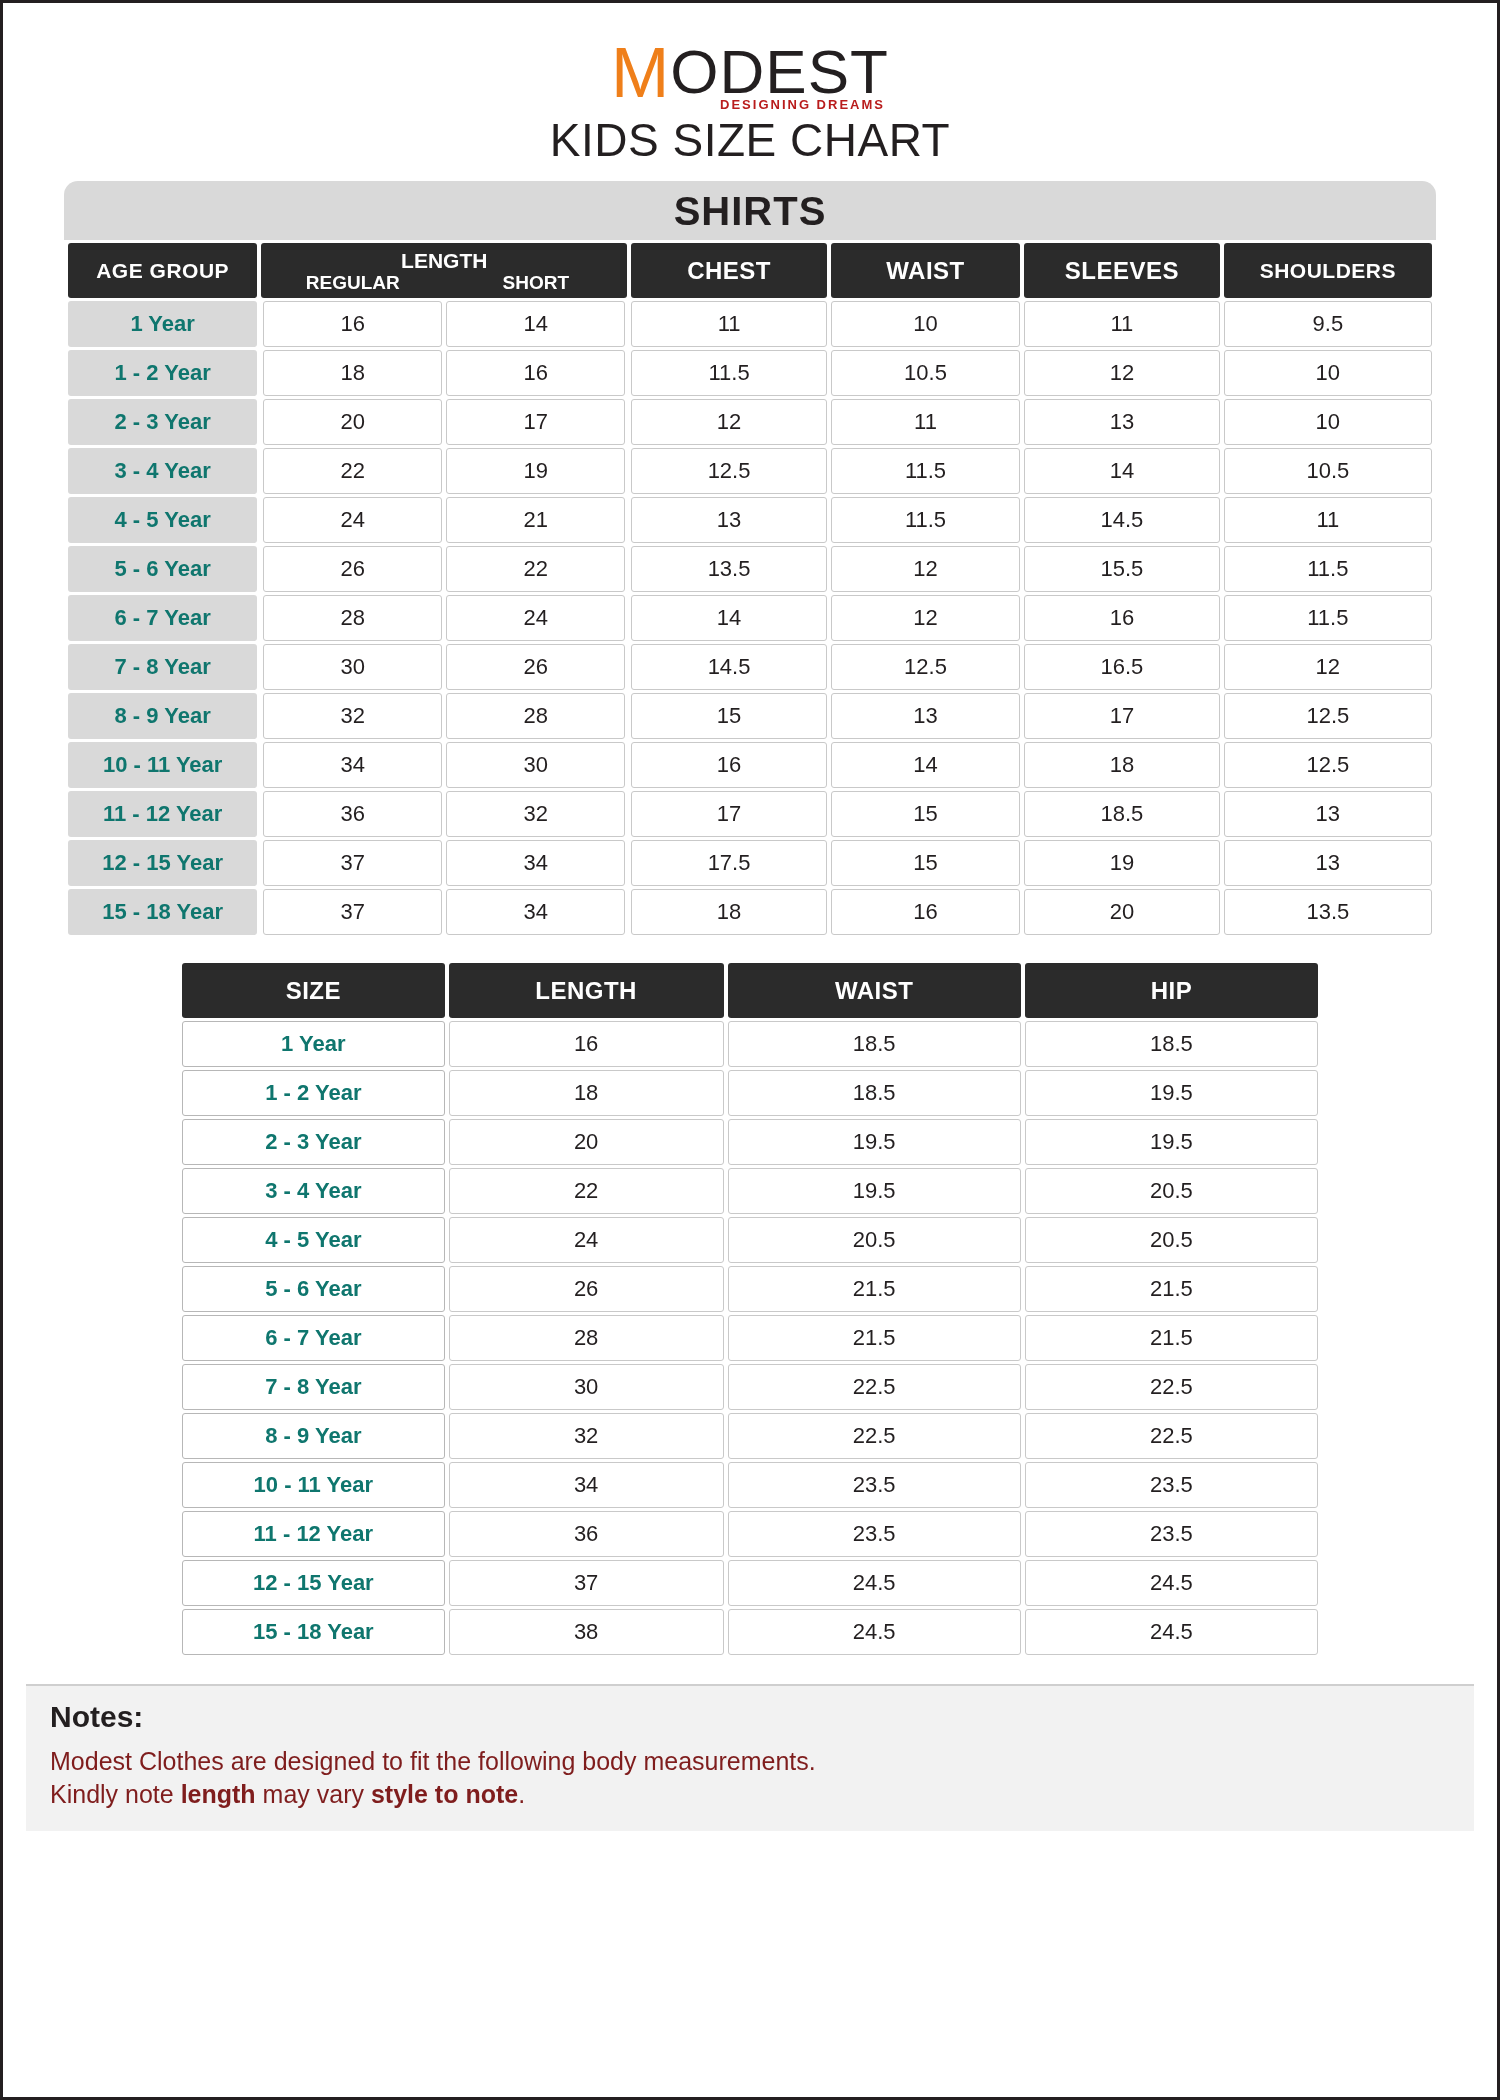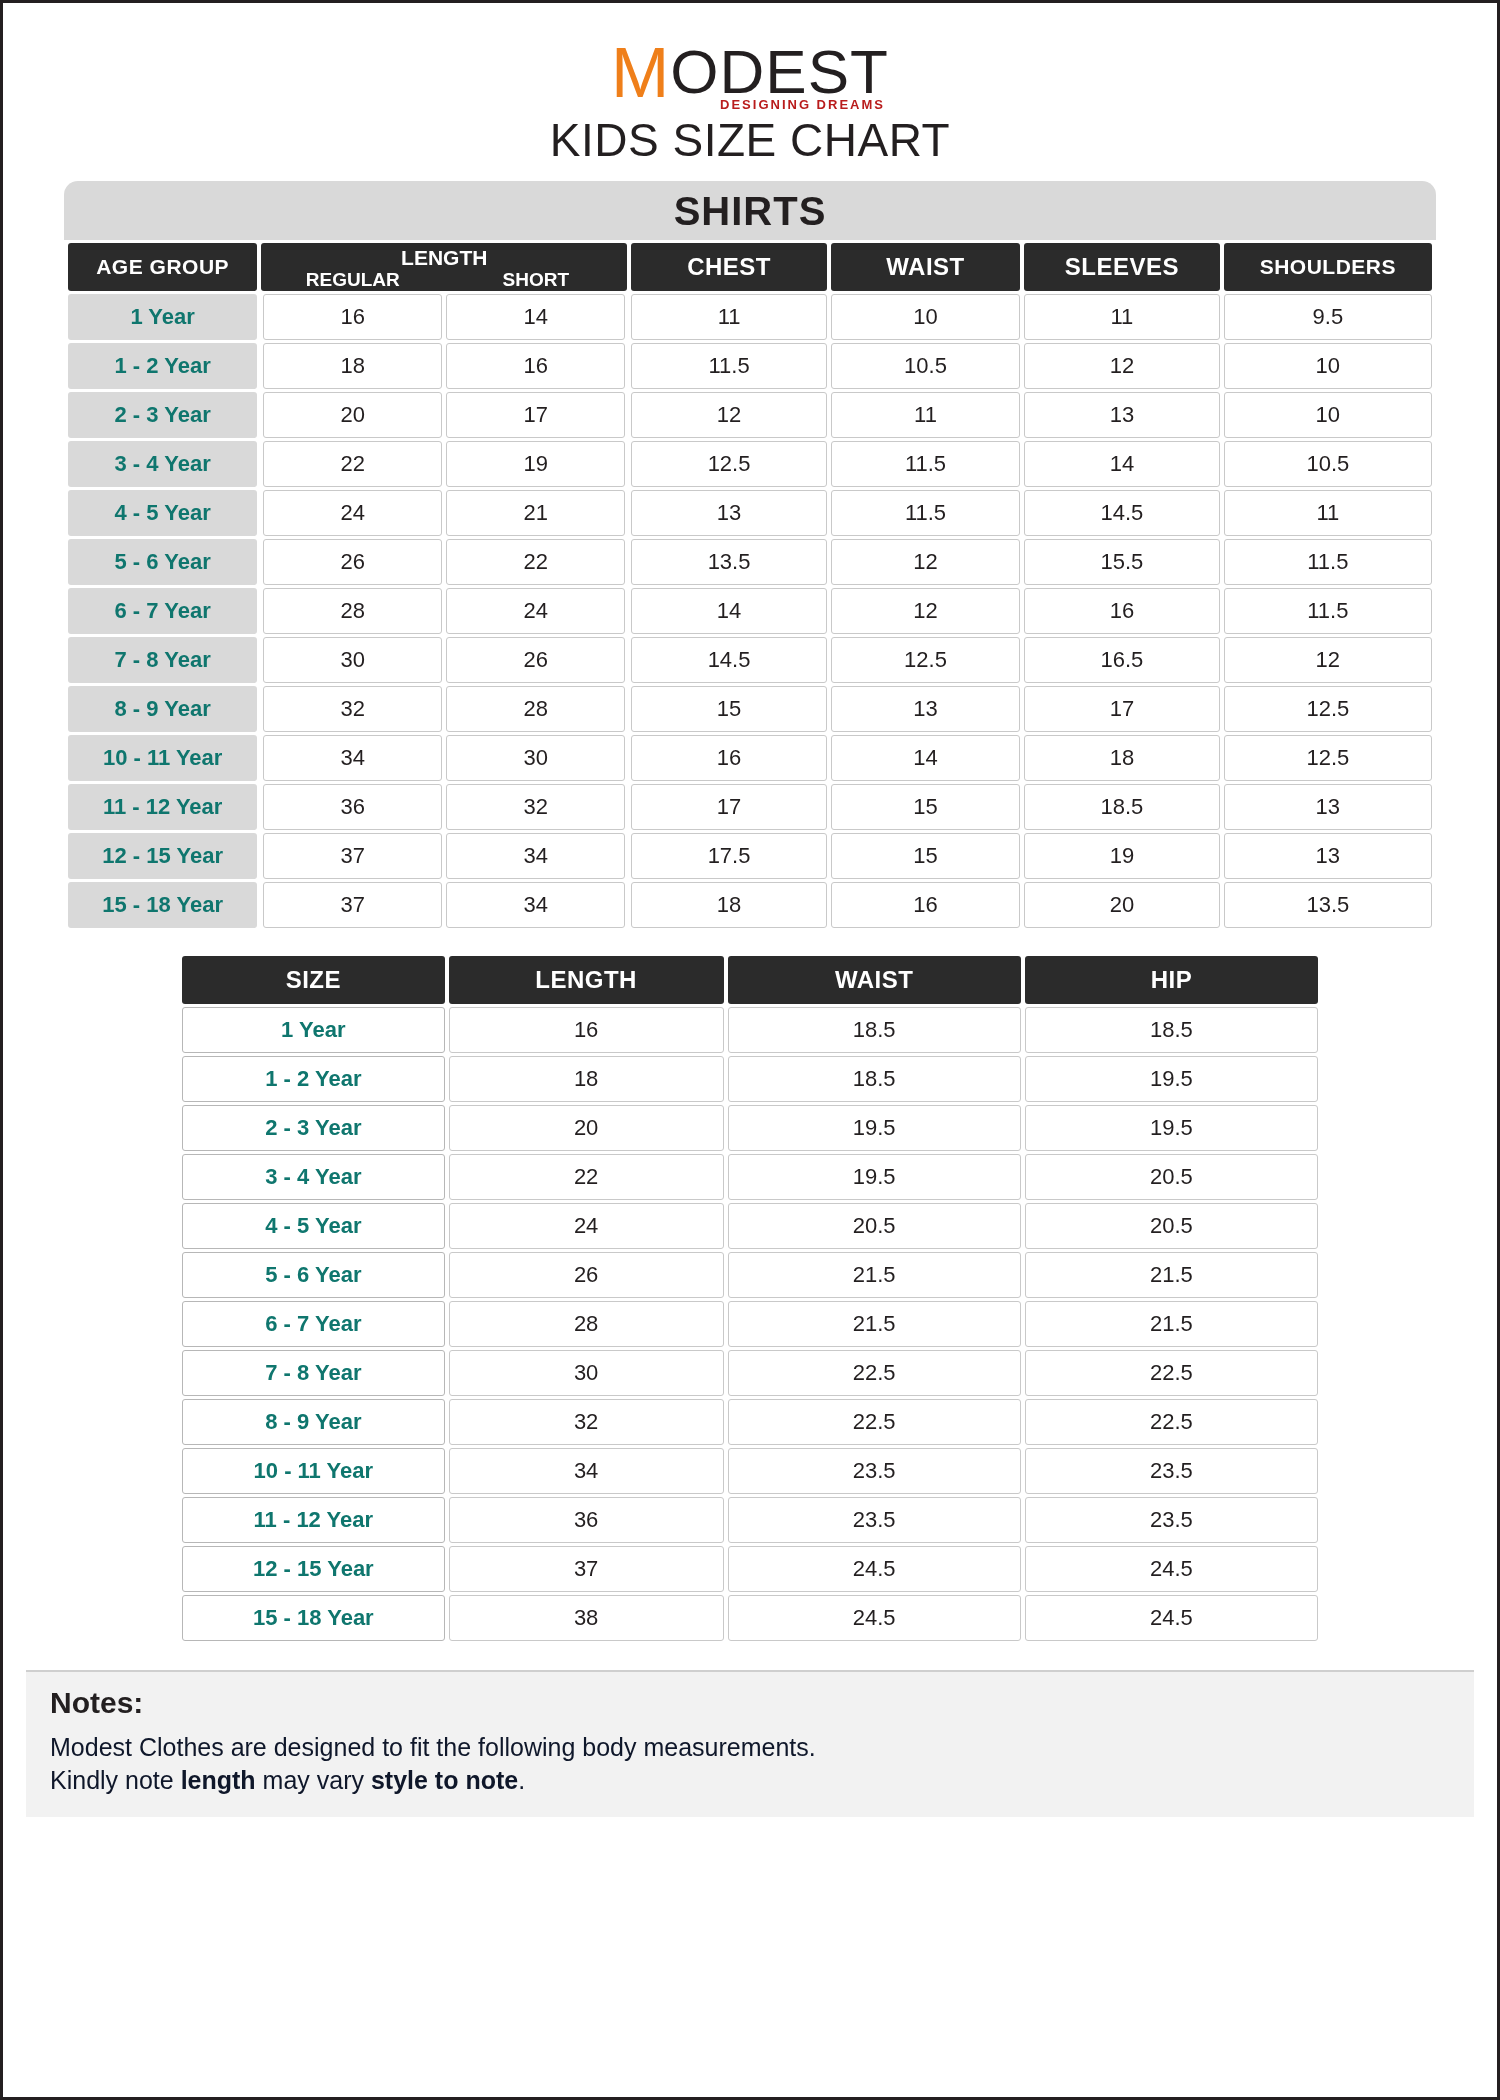--- a/index.html
+++ b/index.html
@@ -89,21 +89,21 @@
     padding: 0;
     text-align: center;
     vertical-align: middle;
   }
   .hdr {
     background: #2b2b2b;
     color: #ffffff;
     font-weight: bold;
     font-size: 24px;
     letter-spacing: 0.5px;
-    height: 48px;
+    height: 55px;
     border-radius: 3px;
   }
   .hdr.small { font-size: 21px; }
   .hdr-split {
     background: #2b2b2b;
     color: #fff;
     border-radius: 3px;
     height: 48px;
     padding: 0;
   }
@@ -163,21 +163,21 @@
   }
   .notes h3 {
     margin: 0 0 12px 0;
     font-size: 30px;
     font-weight: bold;
   }
   .notes p {
     margin: 2px 0;
     font-size: 25px;
     line-height: 1.25;
-    color: #0f172a;
+    color: #7f1d1d;
   }
   .notes b { font-weight: bold; }
 </style>
 </head>
 <body>
 
 <div class="page">
 
   <div class="brand">
     <div class="brand-logo">

